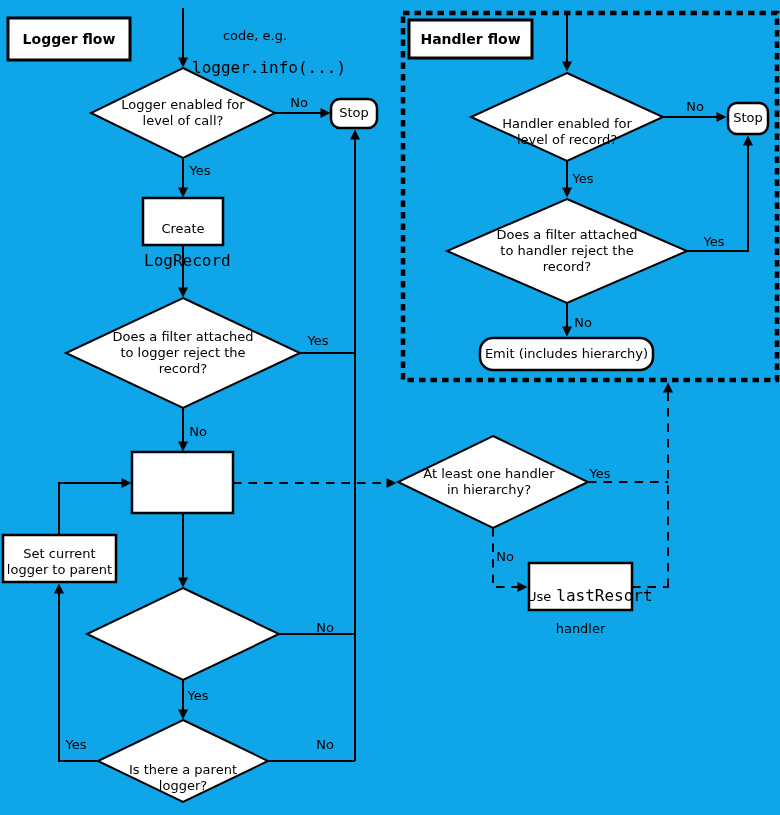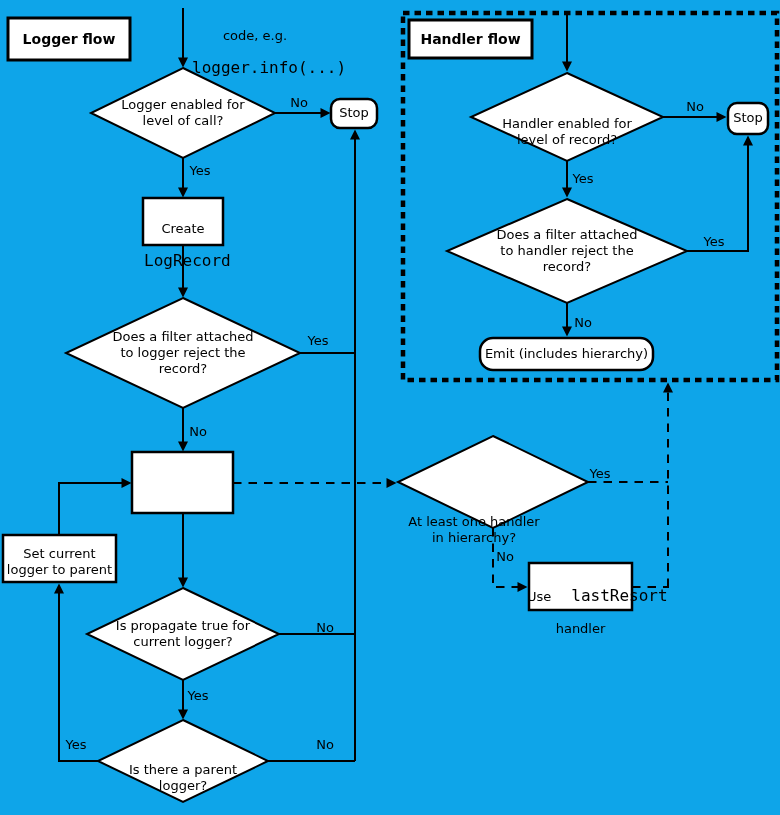--- a/index.html
+++ b/index.html
@@ -127,43 +127,41 @@
 record?</div>
 
   <div class="txt lbl" style="left:301px; top:333px; width:34px;">Yes</div>
 
   <div class="txt lbl" style="left:181px; top:424px; width:34px;">No</div>
 
 
   <div class="txt" style="left:3px; top:546px; width:113px;">Set current
 logger to parent</div>
 
-  <div class="txt" style="left:93px; top:618px; width:180px;">Is propagate true for
-current logger?</div>
 
   <div class="txt lbl" style="left:308px; top:620px; width:34px;">No</div>
 
   <div class="txt lbl" style="left:181px; top:688px; width:34px;">Yes</div>
 
   <div class="txt" style="left:103px; top:762px; width:160px;">Is there a parent
 logger?</div>
 
   <div class="txt lbl" style="left:308px; top:737px; width:34px;">No</div>
 
   <div class="txt lbl" style="left:59px; top:737px; width:34px;">Yes</div>
 
-  <div class="txt" style="left:394px; top:466px; width:160px;margin-top:48px;">At least one handler
+  <div class="txt" style="left:409px; top:466px; width:160px;">At least one handler
 in hierarchy?</div>
 
   <div class="txt lbl" style="left:583px; top:466px; width:34px;">Yes</div>
 
   <div class="txt lbl" style="left:488px; top:549px; width:34px;">No</div>
 
   <div class="txt" style="left:527px; top:572px; width:107px;">
-    <span class="line"><span>Use</span><span class="code" style="margin-left:20px;">lastResort</span></span>
+    <span class="line"><span>Use</span><span class="code" style="margin-left:5px;">lastResort</span></span>
     <span class="line">handler</span>
   </div>
 
   <div class="txt bold" style="left:409px; top:31px; width:123px;">Handler flow</div>
 
 
   <div class="txt" style="left:487px; top:116px; width:160px;">Handler enabled for
 level of record?</div>
 
   <div class="txt lbl" style="left:678px; top:99px; width:34px;">No</div>

